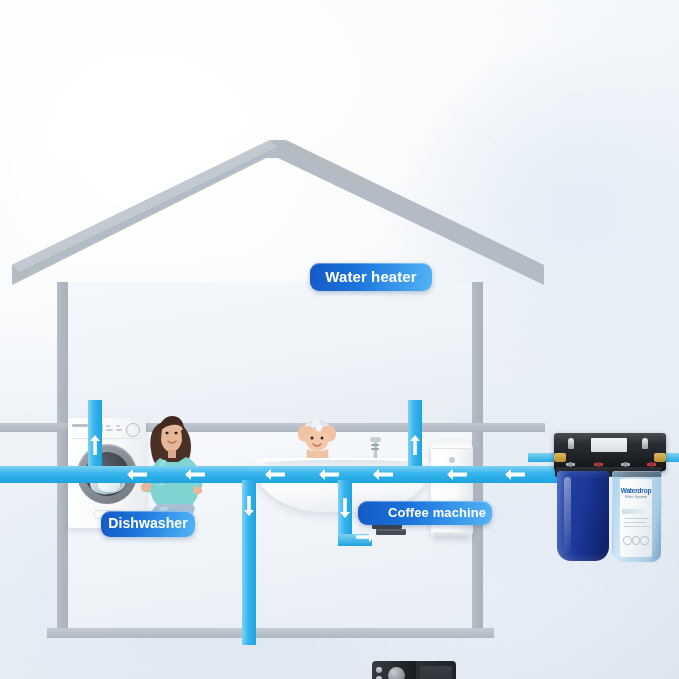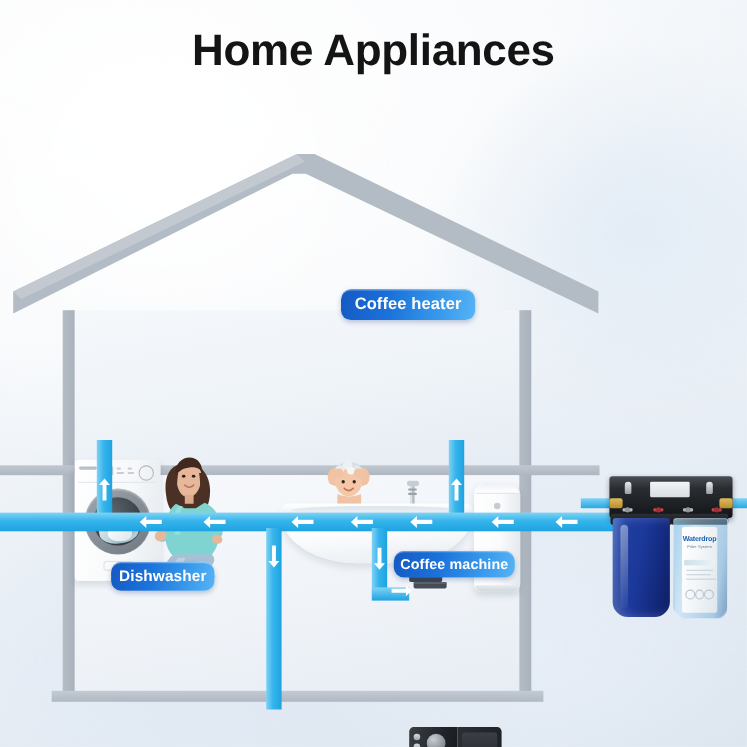--- a/index.html
+++ b/index.html
@@ -102,21 +102,21 @@
     font-weight:700;
     text-align:center;
     box-shadow:0 2px 5px rgba(20,60,120,.28), inset 0 1px 0 rgba(255,255,255,.35);
     letter-spacing:.1px;
     display:flex;align-items:center;justify-content:center;
     line-height:1.12;
   }
   .pill-washing{left:110px;top:245px;width:98px;height:35px;font-size:14.5px;padding:0 6px;}
   .pill-heater{left:310px;top:263px;width:122px;height:28px;font-size:15px;}
   .pill-dish{left:101px;top:511px;width:94px;height:26px;font-size:14px;}
-  .pill-coffee{left:358px;top:501px;width:110px;height:24px;font-size:13px;}
+  .pill-coffee{left:358px;top:501px;width:110px;height:24px;font-size:13px;padding-left:24px;}
 
   
   .washer{
     position:absolute;left:68px;top:288px;width:78px;height:110px;
     background:linear-gradient(95deg,#ffffff 0%,#f6f8fa 62%,#e7ebef 100%);
     border-radius:3px;
     box-shadow:0 3px 6px rgba(90,105,125,.18);
   }
   .washer-panel{
     position:absolute;left:3px;top:4px;right:3px;height:16px;
@@ -300,21 +300,20 @@
 
 <div class="stage">
 
   <div class="bg"></div>
   <div class="bg-blob-a"></div>
   <div class="bg-blob-b"></div>
   <div class="bg-blob-c"></div>
   <div class="bg-blob-d"></div>
 
   <div class="header">
-    <h1 class="title">Home Appliances</h1>
   </div>
 
   <div class="house">
 
     <svg class="roof" viewBox="0 0 560 160">
       <polygon points="12,135 270,10 286,10 544,135 544,155 278,28 266,28 12,155" fill="#b3bbc4"></polygon>
       <polygon points="12,135 270,10 277,17 19,142" fill="#c2c9d1"></polygon>
     </svg>
 
     <div class="wall-left"></div>
@@ -518,21 +517,21 @@
     <svg width="12" height="22" viewBox="0 0 12 22">
         <path d="M6 21 L11 15 L7.8 15 L7.8 1 L4.2 1 L4.2 15 L1 15 Z" fill="#ffffff"></path>
       </svg>
   </div>
   <div class="arrow" style="left:355px;top:531px;">
     <svg width="20" height="12" viewBox="0 0 20 12">
         <path d="M14 1 L19 6 L14 11 L14 7.8 L1 7.8 L1 4.2 L14 4.2 Z" fill="#ffffff"></path>
       </svg>
   </div>
 
-  <div class="pill pill-heater">Coffee heater</div>
+  <div class="pill pill-heater">Water heater</div>
   <div class="pill pill-dish">Dishwasher</div>
   <div class="pill pill-coffee">Coffee machine</div>
 
   <div class="filter">
     <div class="pipe-filter-left"></div>
     <div class="pipe-filter-right"></div>
 
     <div class="filter-bracket">
       <div class="bracket-label"></div>
       <div class="bracket-btn" style="left:14px;"></div>

